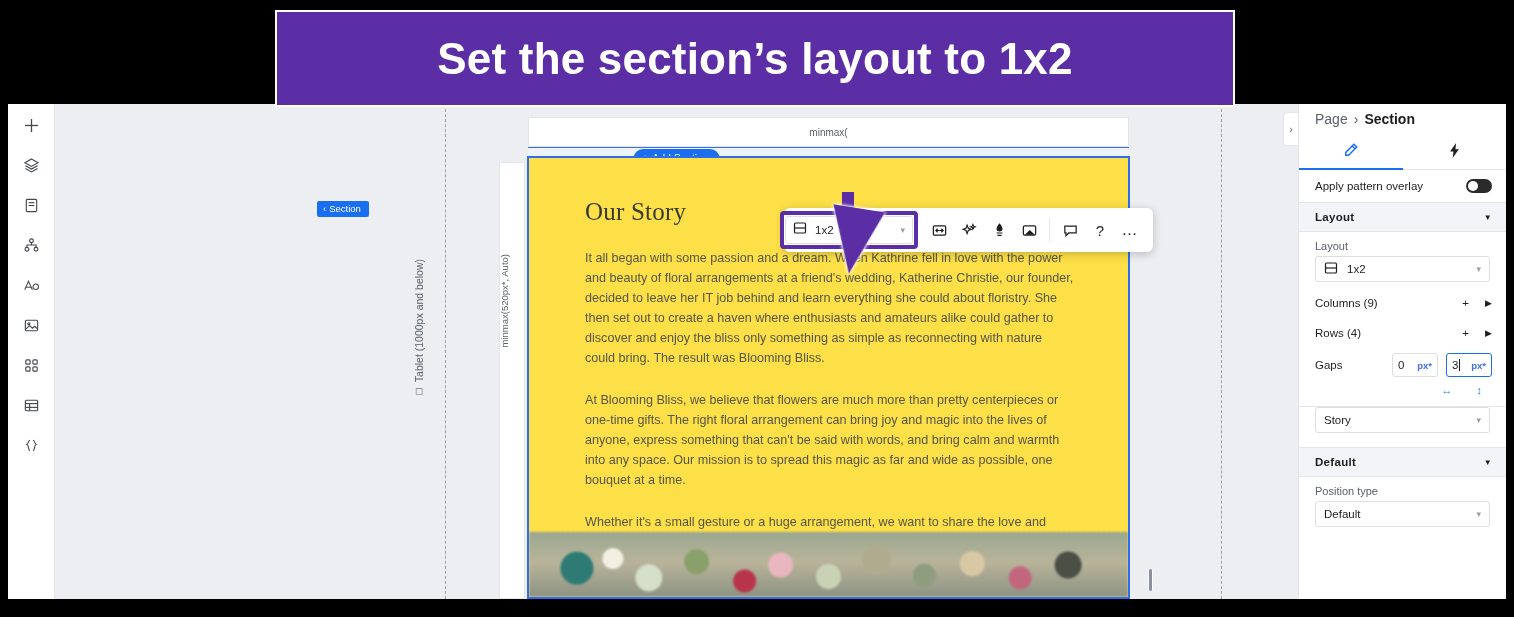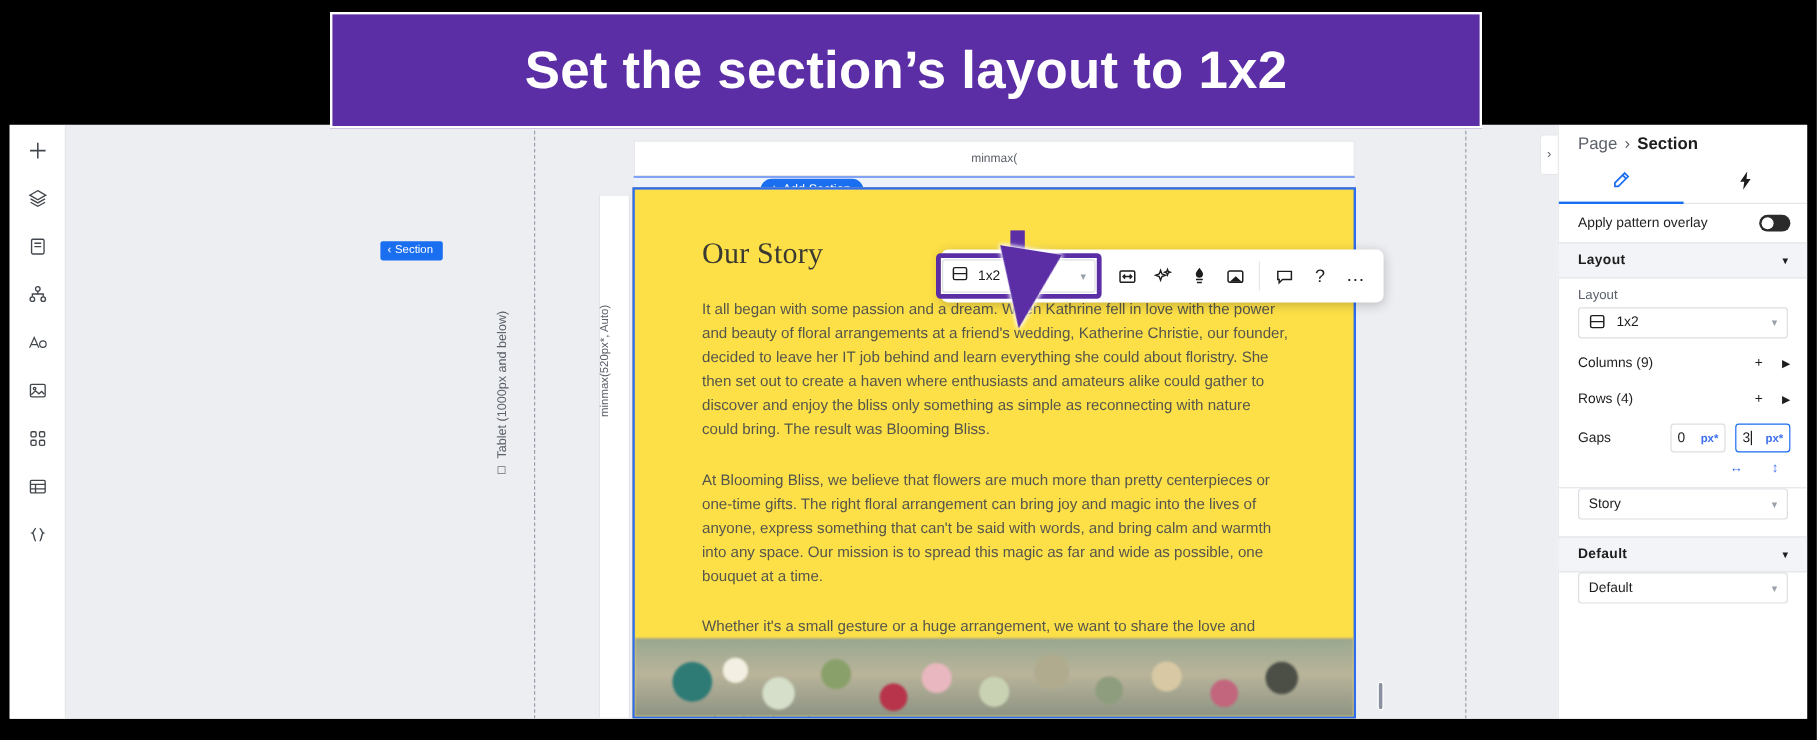--- a/index.html
+++ b/index.html
@@ -509,19 +509,20 @@
     <div class="select">
       <span class="lbl">Story</span>
       <span class="chev">▾</span>
     </div>
 
     <div class="row sect-head" style="margin-top:14px">
       <span>Default</span>
       <span class="caret">▼</span>
     </div>
 
+    <div class="field-label">Position type</div>
     <div class="select">
       <span class="lbl">Default</span>
       <span class="chev">▾</span>
     </div>
 
   </div>
 </div>
 
 </body></html>

